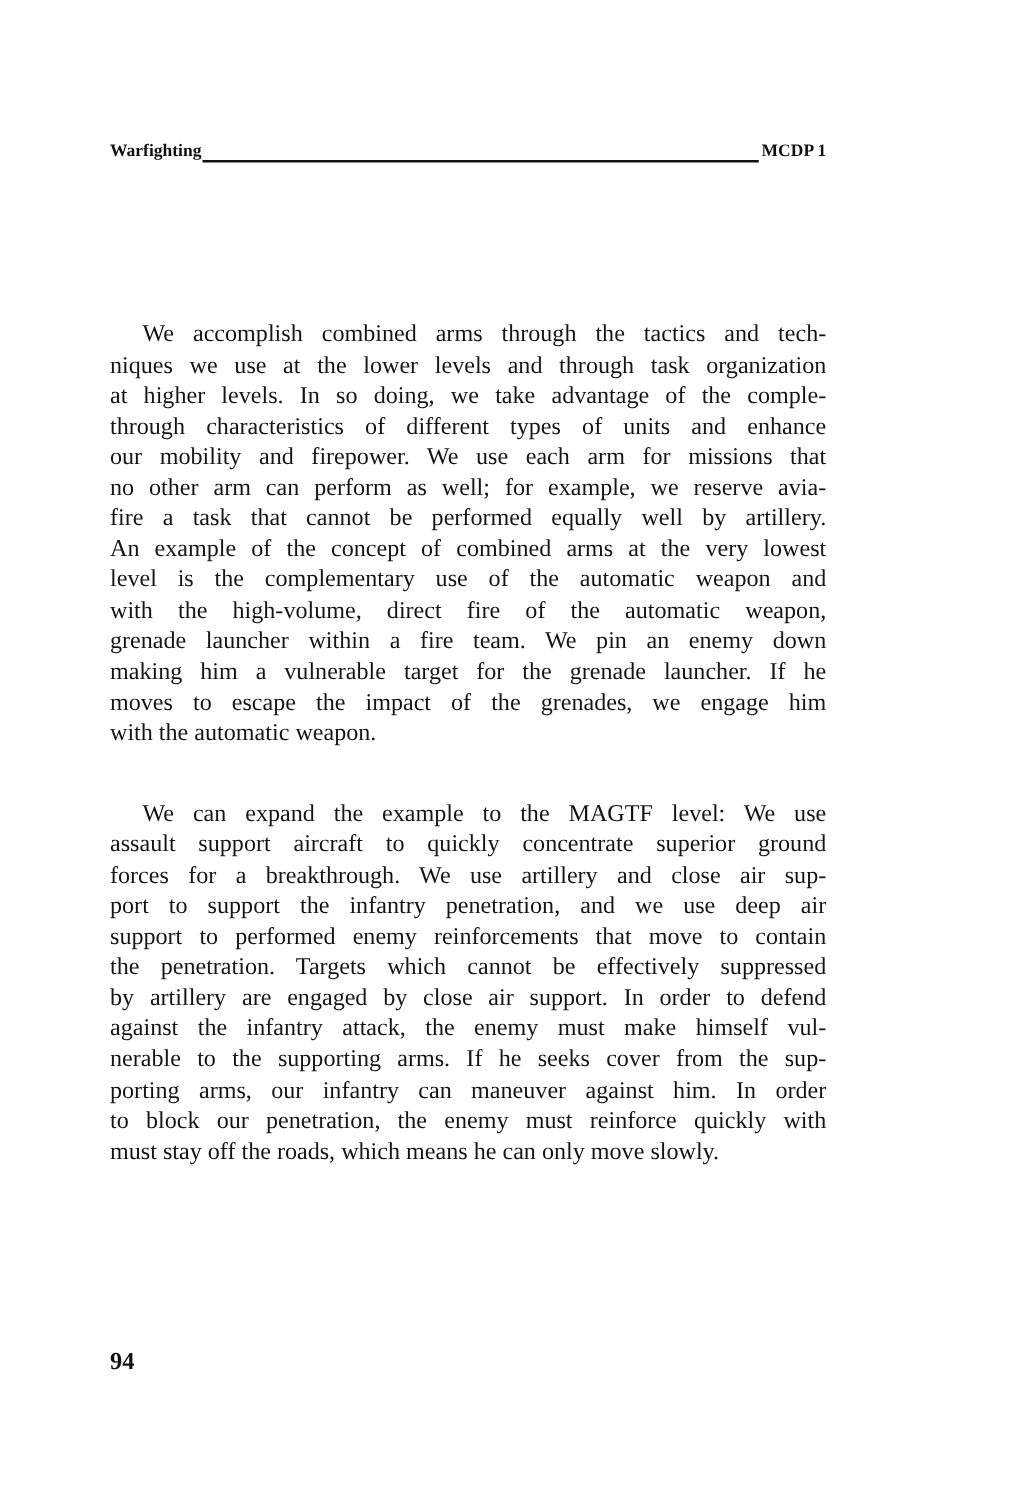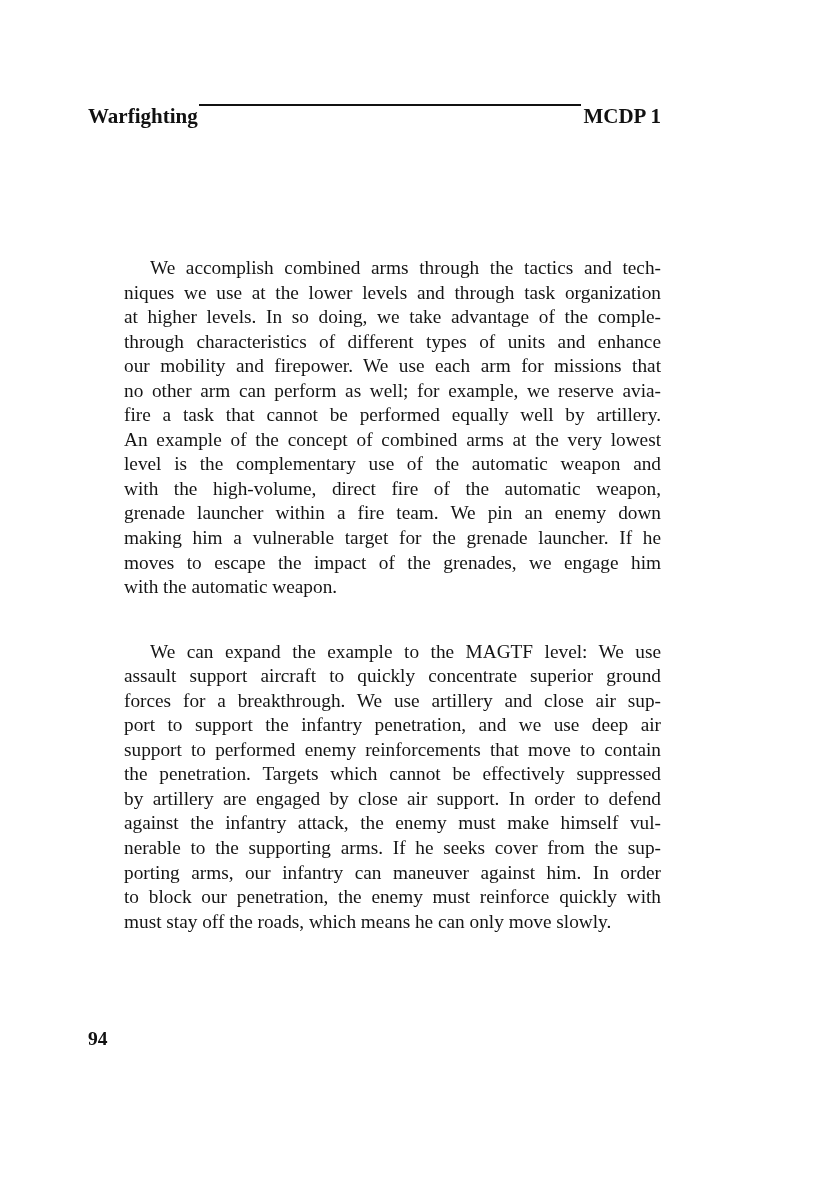--- a/index.html
+++ b/index.html
@@ -1,35 +1,35 @@
 <!DOCTYPE html>
 <html><head>
 <meta charset="utf-8">
 <style>
   html, body { margin: 0; padding: 0; background: #ffffff; }
   body { width: 823px; height: 1197px; position: relative; overflow: hidden; }
   .page { position: absolute; left: 0; top: 0; width: 823px; height: 1197px; background: #fff; color: #111; }
   .running-head {
     position: absolute; left: 88px; top: 104px; width: 573px; height: 26px;
-    display: flex; align-items: flex-start;
-    font-family: "Liberation Serif", serif; font-weight: bold; font-size: 21px; color: #111;
+    display: flex; align-items: flex-end;
+    font-family: "Liberation Serif", serif; font-weight: bold; font-size: 14px; color: #111;
   }
   .running-head .rule { flex: 1; height: 0; border-top: 2.5px solid #111; margin: 0 2px 0 1px; position: relative; top: 0px; }
   .body-text {
     position: absolute; left: 88px; top: 256px; width: 573px;
     font-family: "Liberation Serif", serif; font-size: 19.3px; line-height: 24.55px; color: #151515;
   }
   .body-text p { margin: 0; text-align: justify; text-indent: 26px; }
   .body-text p .ln { display: block; text-align: justify; text-align-last: justify; white-space: nowrap; }
   .body-text p .ln.last { text-align-last: left; }
   .body-text p .ln.first { padding-left: 26px; }
-  .body-text p { text-indent: 0; margin-left: 36px; }
+  .body-text p { text-indent: 0; }
   .para-gap { height: 40px; }
   .folio {
-    position: absolute; left: 88px; top: 1028px;
+    position: absolute; left: 88px; top: 1079px;
     font-family: "Liberation Serif", serif; font-weight: bold; font-size: 19.5px; color: #111;
   }
 </style>
 </head>
 <body>
 
 <div class="page">
 
   <div class="running-head">
     <span>Warfighting</span>

